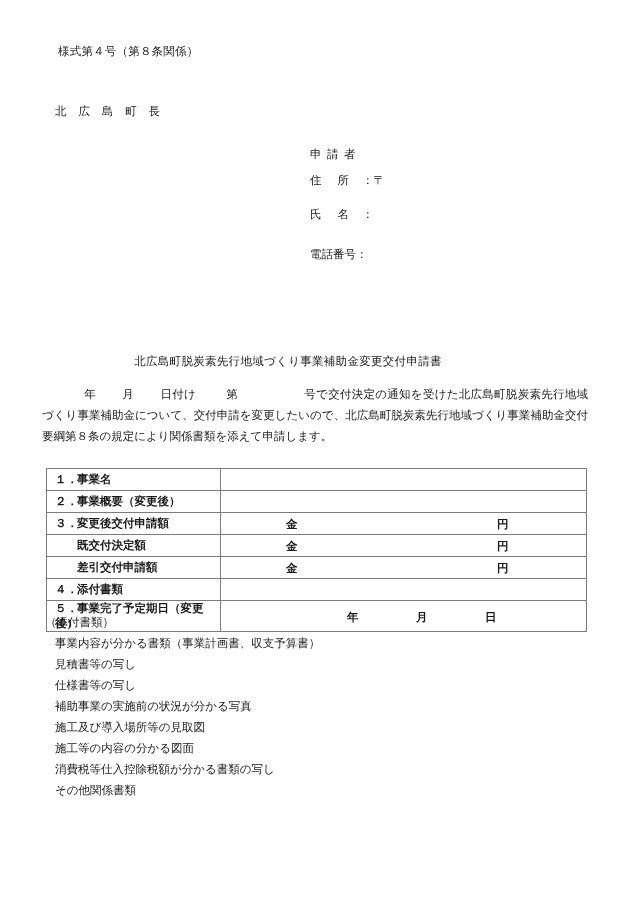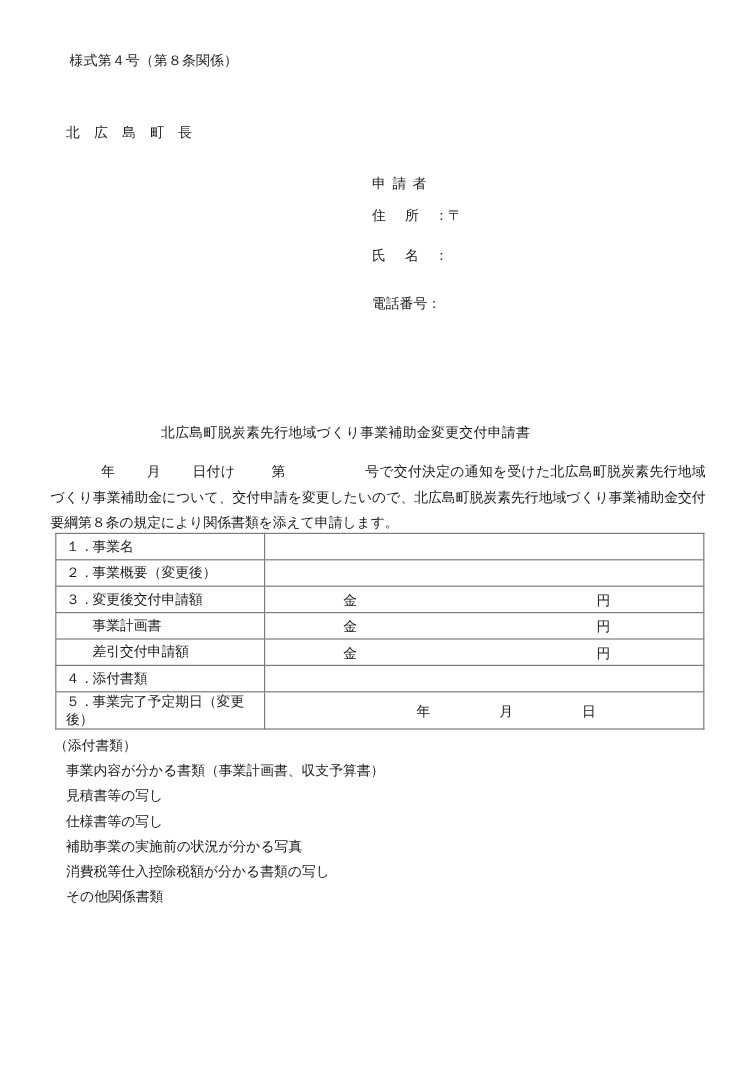--- a/index.html
+++ b/index.html
@@ -94,25 +94,26 @@
   }
   #body-para .blank-sm { display: inline-block; width: 26px; }
   #body-para .blank-md { display: inline-block; width: 30px; }
   #body-para .blank-lg { display: inline-block; width: 66px; }
   #body-para .indent { display: inline-block; width: 42px; }
 
   
   #form-table {
     position: absolute;
     left: 46px;
-    top: 444px;
+    top: 468px;
     width: 532px;
     border-collapse: collapse;
     table-layout: fixed;
     font-size: 11.5px;
+    font-weight: bold;
   }
   #form-table td {
     border: 1px solid #7c7c7c;
     padding: 0;
     height: 21px;
     vertical-align: middle;
   }
   #form-table td.label {
     width: 165px;
     padding-left: 8px;
@@ -210,21 +211,21 @@
         <td class="label"><span class="num">３．</span><span>変更後交付申請額</span></td>
         <td class="value">
           <div class="amount-row">
             <span class="kin">金</span>
             <span class="yen">円</span>
           </div>
         </td>
       </tr>
 
       <tr>
-        <td class="label"><span class="sub">事業計画書</span></td>
+        <td class="label"><span class="sub">既交付決定額</span></td>
         <td class="value">
           <div class="amount-row">
             <span class="kin">金</span>
             <span class="yen">円</span>
           </div>
         </td>
       </tr>
 
       <tr>
         <td class="label"><span class="sub">差引交付申請額</span></td>
@@ -254,17 +255,19 @@
 
     </tbody>
   </table>
 
   <div id="attachments">
     <span class="att-head">（添付書類）</span>
     <span class="att-item">事業内容が分かる書類（事業計画書、収支予算書）</span>
     <span class="att-item">見積書等の写し</span>
     <span class="att-item">仕様書等の写し</span>
     <span class="att-item">補助事業の実施前の状況が分かる写真</span>
+    <span class="att-item">施工及び導入場所等の見取図</span>
+    <span class="att-item">施工等の内容の分かる図面</span>
     <span class="att-item">消費税等仕入控除税額が分かる書類の写し</span>
     <span class="att-item">その他関係書類</span>
   </div>
 
 </div>
 
 </body></html>

